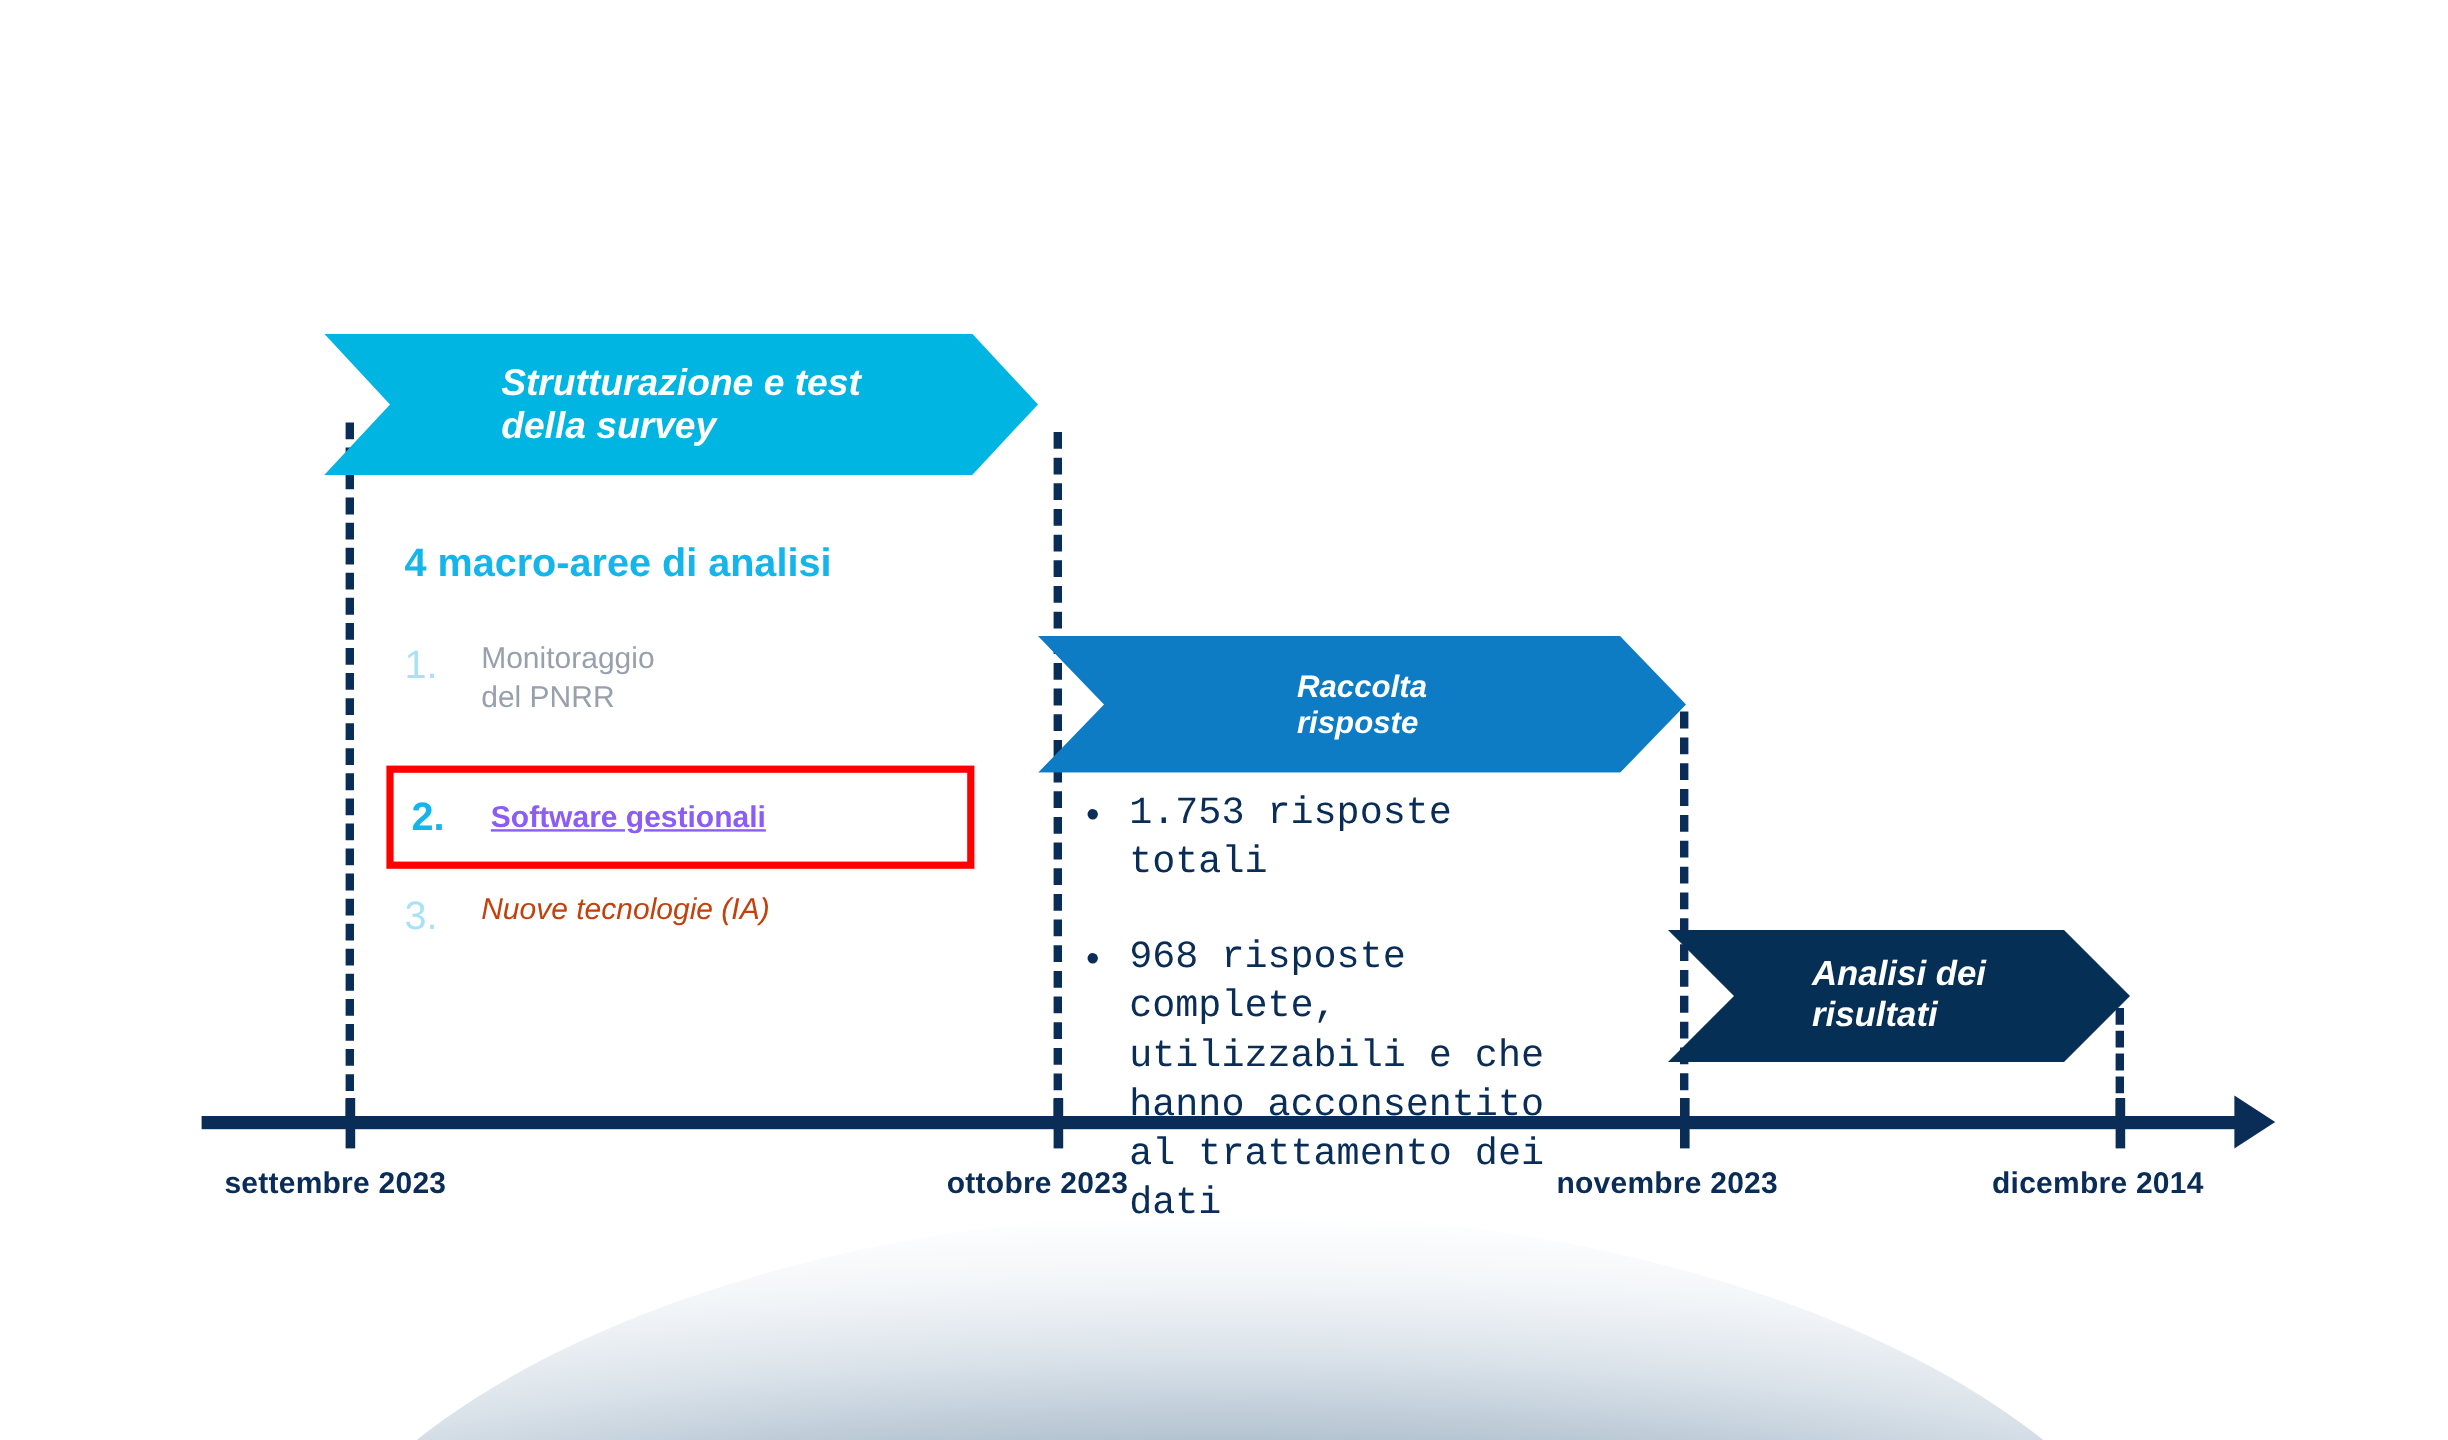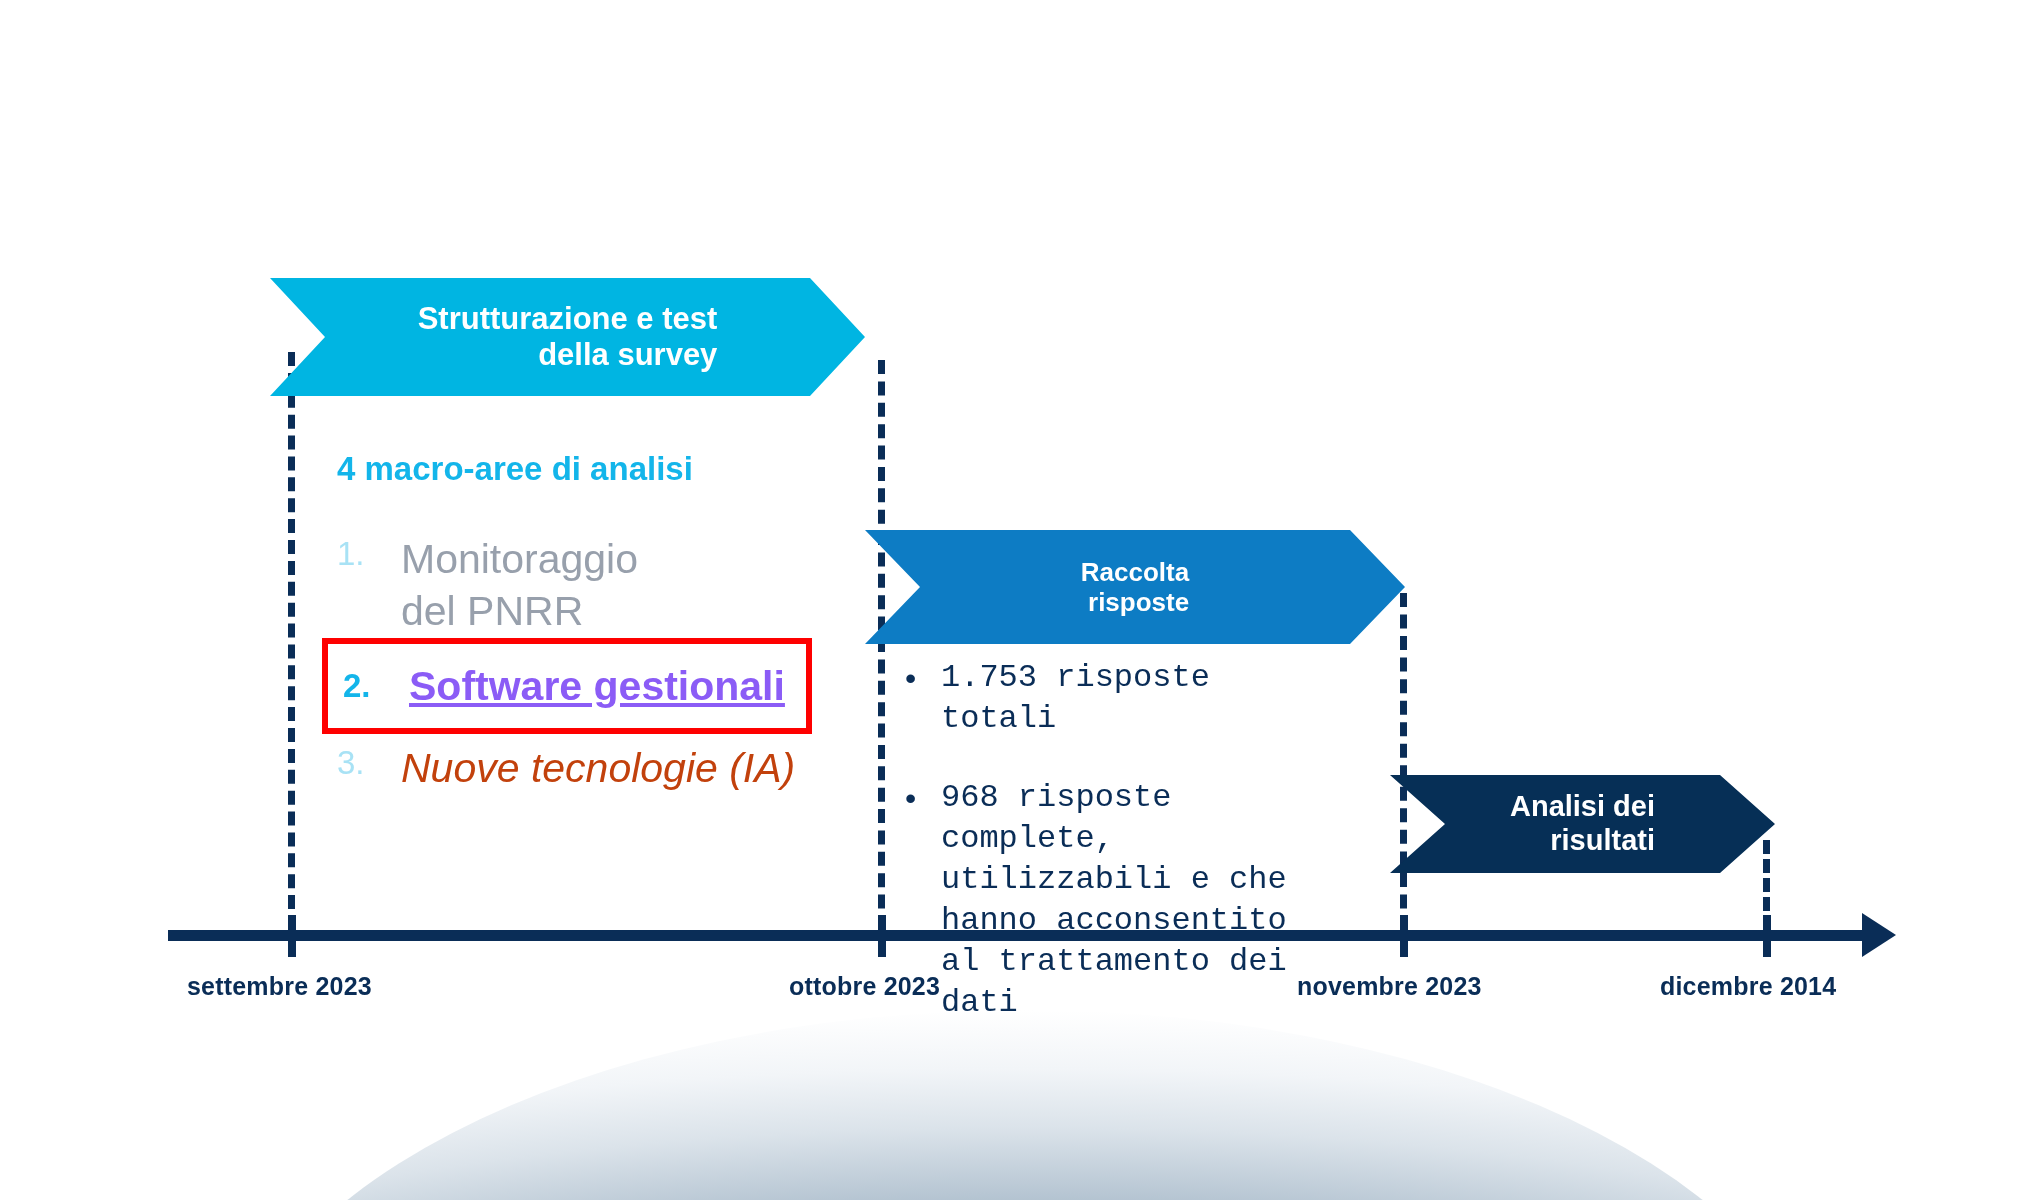--- a/index.html
+++ b/index.html
@@ -75,37 +75,38 @@
     width: 0;
     border-left: 7px dashed #0a2d57;
   }
 
   
   .chevron {
     position: absolute;
     display: flex;
     align-items: center;
     justify-content: center;
-    text-align: right;
+    text-align: left;
     color: #ffffff;
     font-weight: bold;
     line-height: 1.17;
     clip-path: polygon(0 0, calc(100% - 55px) 0, 100% 50%,
                        calc(100% - 55px) 100%, 0 100%, 55px 50%);
+    font-style: italic;
   }
   #chev-1 {
     left: 270px; top: 278px; width: 595px; height: 118px;
     background: #00b5e2; font-size: 31px;
   }
   #chev-2 {
     left: 865px; top: 530px; width: 540px; height: 114px;
     background: #0d7cc4; font-size: 26px;
   }
   #chev-3 {
-    left: 1390px; top: 775px; width: 385px; height: 98px;
+    left: 1390px; top: 775px; width: 385px; height: 110px;
     background: #062f56; font-size: 29px;
   }
   .chevron-label { display: block; }
 
   
   #macro-heading {
     position: absolute;
     left: 337px; top: 450px;
     font-size: 33px;
     font-weight: bold;
@@ -117,21 +118,21 @@
     display: flex;
     align-items: flex-start;
   }
   .macro-num {
     width: 64px;
     flex: 0 0 64px;
     font-size: 33px;
     line-height: 1.28;
   }
   .macro-text {
-    font-size: 41px;
+    font-size: 25px;
     line-height: 1.28;
   }
   #macro-item-1 { left: 337px; top: 533px; }
   #macro-item-1 .macro-num { color: #a8e2f5; }
   #macro-item-1 .macro-text { color: #98a0ac; }
 
   #macro-item-2 {
     left: 322px; top: 638px;
     width: 490px;
     box-sizing: border-box;

